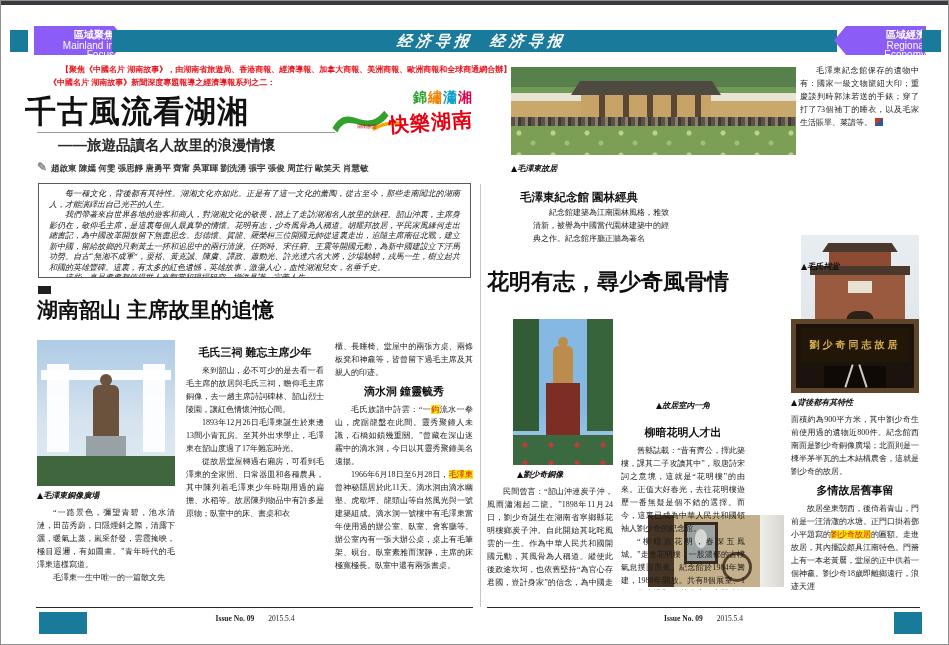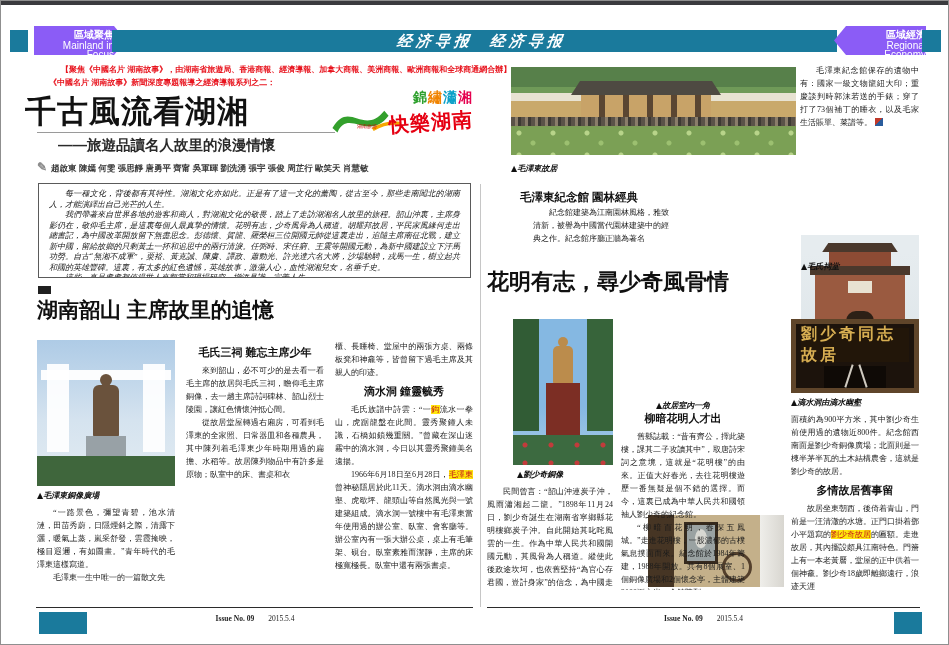--- a/index.html
+++ b/index.html
@@ -66,21 +66,21 @@
   #rcap2   { left:800px; top:256px; }
   #memh    { left:510px; top:189px; width:136px; text-align:center; font-size:11.5px; font-weight:bold; color:#111; }
   #memc1   { left:532px; top:205px; width:136px; }
   #memc2   { left:653px; top:175px; width:141px; }
   #rsection{ left:486px; top:266px; font-size:22px; font-weight:bold; color:#101010; }
   #colA    { left:486px; top:318px; width:126px; height:270px; overflow:hidden; }
   #colA .cap { margin-left:30px; }
   #intph   { left:647px; top:320px; width:136px; height:72px; }
   #rcap3   { left:655px; top:395px; }
   #colB    { left:620px; top:407px; width:124px; height:182px; overflow:hidden; }
-  #colB .subh { margin-top:3px; }
+  #colB .subh { margin-top:17px; }
   #colC    { left:790px; top:318px; width:128px; height:272px; overflow:hidden; }
 
   
   #gutter  { left:479px; top:183px; width:1px; height:423px; background:#c6c6c6; }
   .frule   { top:606px; height:1px; background:#2b2b2b; }
   #frule-l { left:35px;  width:437px; }
   #frule-r { left:486px; width:433px; }
   .foot    { top:613px; font-size:7.5px; color:#222; text-align:center;
              font-family:"Liberation Serif", serif; }
   #foot-l  { left:36px;  width:436px; }
@@ -145,21 +145,21 @@
   .ph-int .i-door { left:0; top:0; width:26px; height:100%; background:#463524; }
   .ph-int .i-frame{ left:36px; top:7px; width:34px; height:42px; background:#362a1e; padding:3px; }
   .ph-int .i-pic  { position:static; width:100%; height:100%; background:#9aa2a2;
                     background-image:radial-gradient(ellipse at 50% 38%,#d8d8d2 28%,transparent 32%); }
   .ph-int .i-wheel{ right:32px; bottom:5px; width:30px; height:30px; border:3px solid #54402c; border-radius:50%; }
   .ph-int .i-curtain { right:0; top:0; width:24px; height:100%; background:linear-gradient(90deg,#efeeea,#d8d6d0); }
 
   .ph-plq { width:128px; height:74px; background:#1c130c; border:5px solid #5f452a; }
   .ph-plq .p-board { left:5px; top:4px; right:5px; height:34px; background:#221609;
                      display:flex; align-items:center; justify-content:center; }
-  .p-text { color:#d7ae52; font-size:16px; font-weight:bold; letter-spacing:3px;
+  .p-text { color:#d7ae52; font-size:10px; font-weight:bold; letter-spacing:3px;
             font-family:"DejaVu Serif", serif; }
   .ph-plq .p-door { left:28px; bottom:0; width:62px; height:22px; background:#0f0a06; }
   .ph-plq .p-x1 { left:52px; bottom:0; width:2px; height:24px; background:#cfcac0; transform:rotate(18deg); }
   .ph-plq .p-x2 { left:66px; bottom:0; width:2px; height:24px; background:#cfcac0; transform:rotate(-18deg); }
 </style>
 </head>
 <body>
 
 <div class="canvas">
 
@@ -220,20 +220,21 @@
         <div class="mped"></div>
         <div class="bush"></div>
       </div>
       <div class="cap">▲毛澤東銅像廣場</div>
       <p class="b ind">“一路景色，彌望青碧，池水清漣，田苗秀蔚，日隱煙斜之際，清露下灑，暖氣上蒸，嵐采舒發，雲霞掩映，極目遐邇，有如圖畫。”青年時代的毛澤東這樣寫道。</p>
       <p class="b ind">毛澤東一生中唯一的一篇散文先</p>
     </div>
     <div class="col">
       <h4 class="subh">毛氏三祠 難忘主席少年</h4>
       <p class="b ind">來到韶山，必不可少的是去看一看毛主席的故居與毛氏三祠，瞻仰毛主席銅像，去一趟主席詩詞碑林、韶山烈士陵園，讓紅色情懷沖抵心間。</p>
+      <p class="b ind">1893年12月26日毛澤東誕生於東邊13間小青瓦房。至其外出求學止，毛澤東在韶山度過了17年難忘時光。</p>
       <p class="b ind">從故居堂屋轉過右廂房，可看到毛澤東的全家照、日常器皿和各種農具，其中陳列着毛澤東少年時期用過的扁擔、水稻等。故居陳列物品中有許多是原物；臥室中的床、書桌和衣</p>
     </div>
     <div class="col">
       <p class="b">櫃、長睡椅、堂屋中的兩張方桌、兩條板凳和神龕等，皆曾留下過毛主席及其親人的印迹。</p>
       <h4 class="subh">滴水洞 鐘靈毓秀</h4>
       <p class="b ind"><span>毛氏族譜中詩雲：“一</span><span class="hl">鈎</span><span>流水一拳山，虎踞龍盤在此間。靈秀聚鐘人未識，石橋如鎖幾重關。”曾藏在深山迷霧中的滴水洞，今日以其靈秀聚鐘美名遠揚。</span></p>
       <p class="b ind"><span>1966年6月18日至6月28日，</span><span class="hl">毛澤東</span><span>曾神秘隱居於此11天。滴水洞由滴水幽壑、虎歇坪、龍頭山等自然風光與一號建築組成。滴水洞一號樓中有毛澤東當年使用過的辦公室、臥室、會客廳等。辦公室內有一張大辦公桌，桌上有毛筆架、硯台。臥室素雅而潔靜，主席的床極寬極長。臥室中還有兩張書桌。</span></p>
     </div>
   </div>
 
@@ -295,21 +296,21 @@
 
   <div class="abs" id="colC">
     <div class="ph ph-plq">
       <div class="p-board">
         <span class="p-text">劉少奇同志故居</span>
       </div>
       <div class="p-door"></div>
       <div class="p-x1"></div>
       <div class="p-x2"></div>
     </div>
-    <div class="cap">▲滴水洞由滴水幽壑</div>
+    <div class="cap">▲背後都有其特性</div>
     <p class="b">面積約為900平方米，其中劉少奇生前使用過的遺物近800件。紀念館西南面是劉少奇銅像廣場；北面則是一棟半茅半瓦的土木結構農舍，這就是劉少奇的故居。</p>
     <h4 class="subh">多情故居舊事留</h4>
     <p class="b ind"><span>故居坐東朝西，後倚着青山，門前是一汪清澈的水塘。正門口掛着鄧小平題寫的</span><span class="hl">劉少奇故居</span><span>的匾額。走進故居，其內擺設頗具江南特色。門簷上有一本老黃曆，堂屋的正中供着一個神龕。劉少奇18歲即離鄉遠行，浪迹天涯</span></p>
   </div>
 
   <div class="abs" id="gutter"></div>
   <div class="abs frule" id="frule-l"></div>
   <div class="abs frule" id="frule-r"></div>
   <div class="abs foot" id="foot-l">
     <span class="fi">Issue No. 09</span><span>2015.5.4</span>

